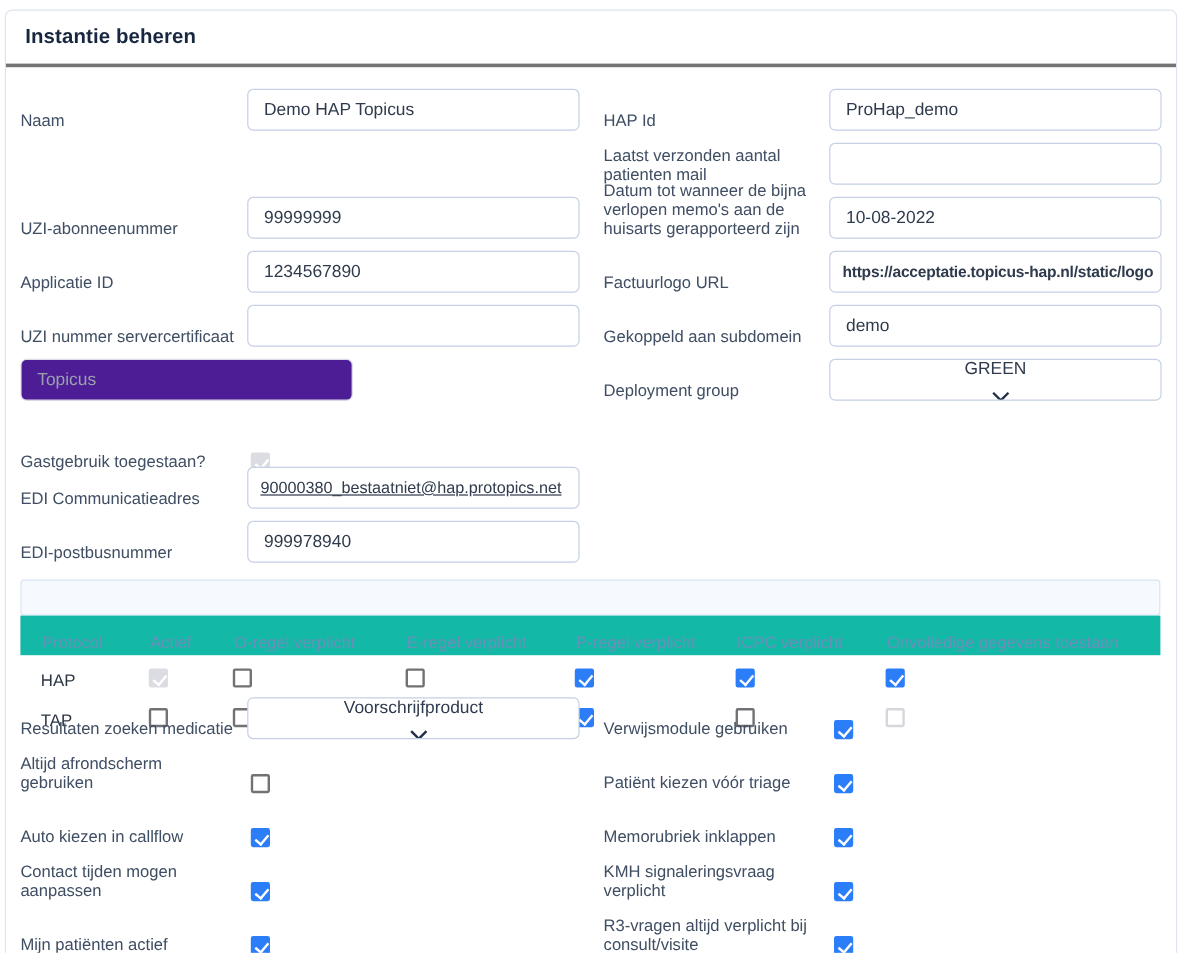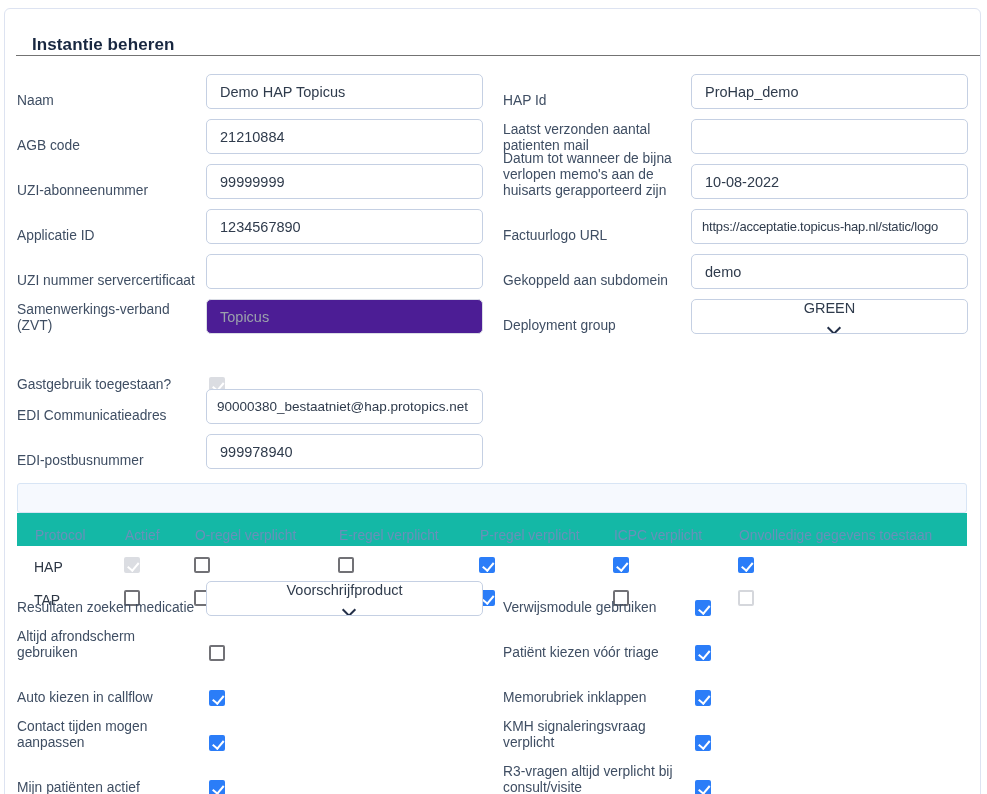--- a/index.html
+++ b/index.html
@@ -8,43 +8,43 @@
     background:#ffffff;
     font-family:"Liberation Sans", sans-serif;
     -webkit-font-smoothing:antialiased;
   }
   .card{
     position:absolute;left:4px;top:8px;width:977px;height:900px;
     background:#ffffff;border:1px solid #dde3f1;border-radius:6px;
     box-sizing:border-box;
   }
   .card-header{
-    position:absolute;top:0;left:11px;right:0;height:47px;
-    border-bottom:1px solid #737373;
-    display:flex;align-items:flex-end;padding:0 16px;box-sizing:border-box;
+    position:absolute;top:0;left:0;right:0;height:47px;
+    border-bottom:3px solid #737373;
+    display:flex;align-items:center;padding:0 16px;box-sizing:border-box;
   }
   .card-title{font-size:17px;font-weight:600;color:#182740;letter-spacing:.1px;}
 
   
   .row{position:absolute;left:12px;width:470px;height:35px;display:flex;align-items:flex-end;}
   .row.right{left:498px;width:469px;}
   .lbl{
     width:189px;flex:none;box-sizing:border-box;padding-right:8px;
     font-size:13.8px;line-height:16px;color:#3f4e63;
   }
   .row.right .lbl{width:188px;}
   .input{
     flex:none;width:277px;height:35px;box-sizing:border-box;
     border:1px solid #c5d0e3;border-radius:5px;background:#fff;
     display:flex;align-items:center;padding:0 13px;
     font-size:14.5px;color:#2f3b4c;white-space:nowrap;overflow:hidden;margin-top:43px;
   }
   .input.disabled{background:#4c1d95;border-color:#dadde5;color:#9ba1ac;}
-  .input.fit{font-size:13.5px;padding:0 10px;}
-  .input.url{font-size:13px;padding:0 10px;letter-spacing:-.2px;}
+  .input.fit{font-size:13.5px;padding:0 10px;text-decoration:underline;}
+  .input.url{font-size:13px;padding:0 10px;letter-spacing:-.2px;font-weight:bold;}
   .sel{justify-content:space-between;flex-direction:column;}
   .chev{
     width:8px;height:8px;flex:none;margin-left:8px;margin-top:-4px;
     border-right:2px solid #232f48;border-bottom:2px solid #232f48;
     transform:rotate(45deg);
   }
 
   
   .cb{
     width:16px;height:16px;flex:none;box-sizing:border-box;border-radius:2px;
@@ -80,38 +80,33 @@
 <div class="card">
 
   <div class="card-header">
     <div class="card-title">Instantie beheren</div>
   </div>
 
   <div class="row" style="top:65px">
     <div class="lbl">Naam</div>
     <div class="input">Demo HAP Topicus</div>
   </div>
-  <div class="row" style="top:110px">
-    <div class="lbl">AGB code</div>
-    <div class="input">21210884</div>
-  </div>
   <div class="row" style="top:155px">
     <div class="lbl">UZI-abonneenummer</div>
     <div class="input">99999999</div>
   </div>
   <div class="row" style="top:200px">
     <div class="lbl">Applicatie ID</div>
     <div class="input">1234567890</div>
   </div>
   <div class="row" style="top:245px">
     <div class="lbl">UZI nummer servercertificaat</div>
     <div class="input"></div>
   </div>
   <div class="row" style="top:290px">
-    <div class="lbl">Samenwerkings-verband (ZVT)</div>
     <div class="input disabled">Topicus</div>
   </div>
   <div class="row" style="top:349px">
     <div class="lbl">Gastgebruik toegestaan?</div>
     <span class="cb checked disabled"></span>
   </div>
   <div class="row" style="top:380px">
     <div class="lbl">EDI Communicatieadres</div>
     <div class="input fit">90000380_bestaatniet@hap.protopics.net</div>
   </div>

